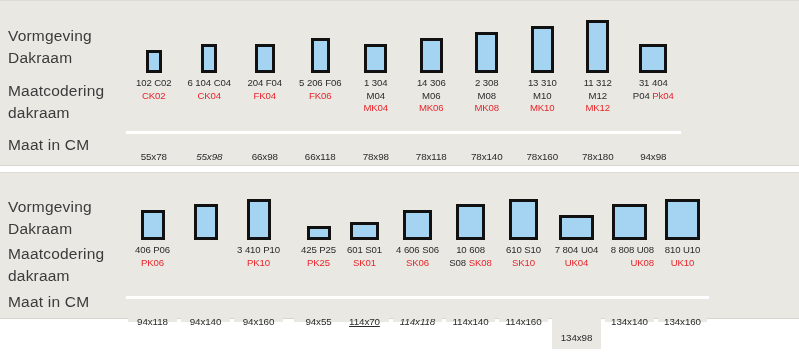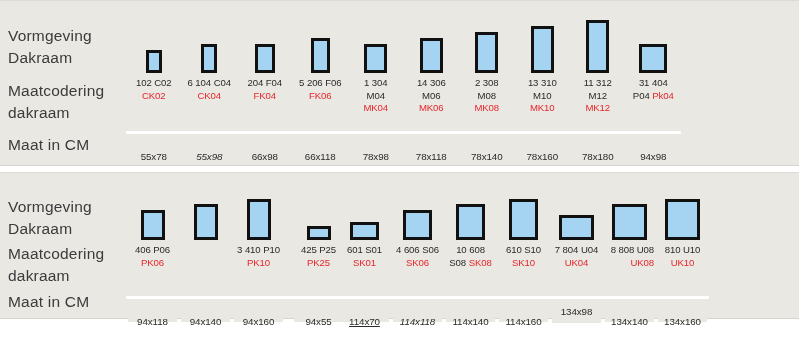--- a/index.html
+++ b/index.html
@@ -318,21 +318,21 @@
         </div>
       </div>
       <div class="col" style="left: 424px; width: 53px;">
         <div class="winzone" style="top: 2px; height: 65px;">
           <div class="win" title="134x98" style="width: 34.2px; height: 25px; left: 9.4px;"></div>
         </div>
         <div class="cell cell-code" style="top: 67px; height: 56px;">
           <div>7 804 U04</div>
           <div class="red">UK04</div>
         </div>
-        <div class="cell cell-size" style="top: 116px; height: 34px;">
+        <div class="cell cell-size" style="top: 142px; height: 34px;">
           <span>134x98</span>
         </div>
       </div>
       <div class="col" style="left: 477px; width: 53px;">
         <div class="winzone" style="top: 2px; height: 65px;">
           <div class="win" title="134x140" style="width: 34.2px; height: 35.7px; left: 9.4px;"></div>
         </div>
         <div class="cell cell-code" style="top: 67px; height: 49px; text-align: right;">
           <div>8 808 U08</div>
           <div class="red">UK08</div>

